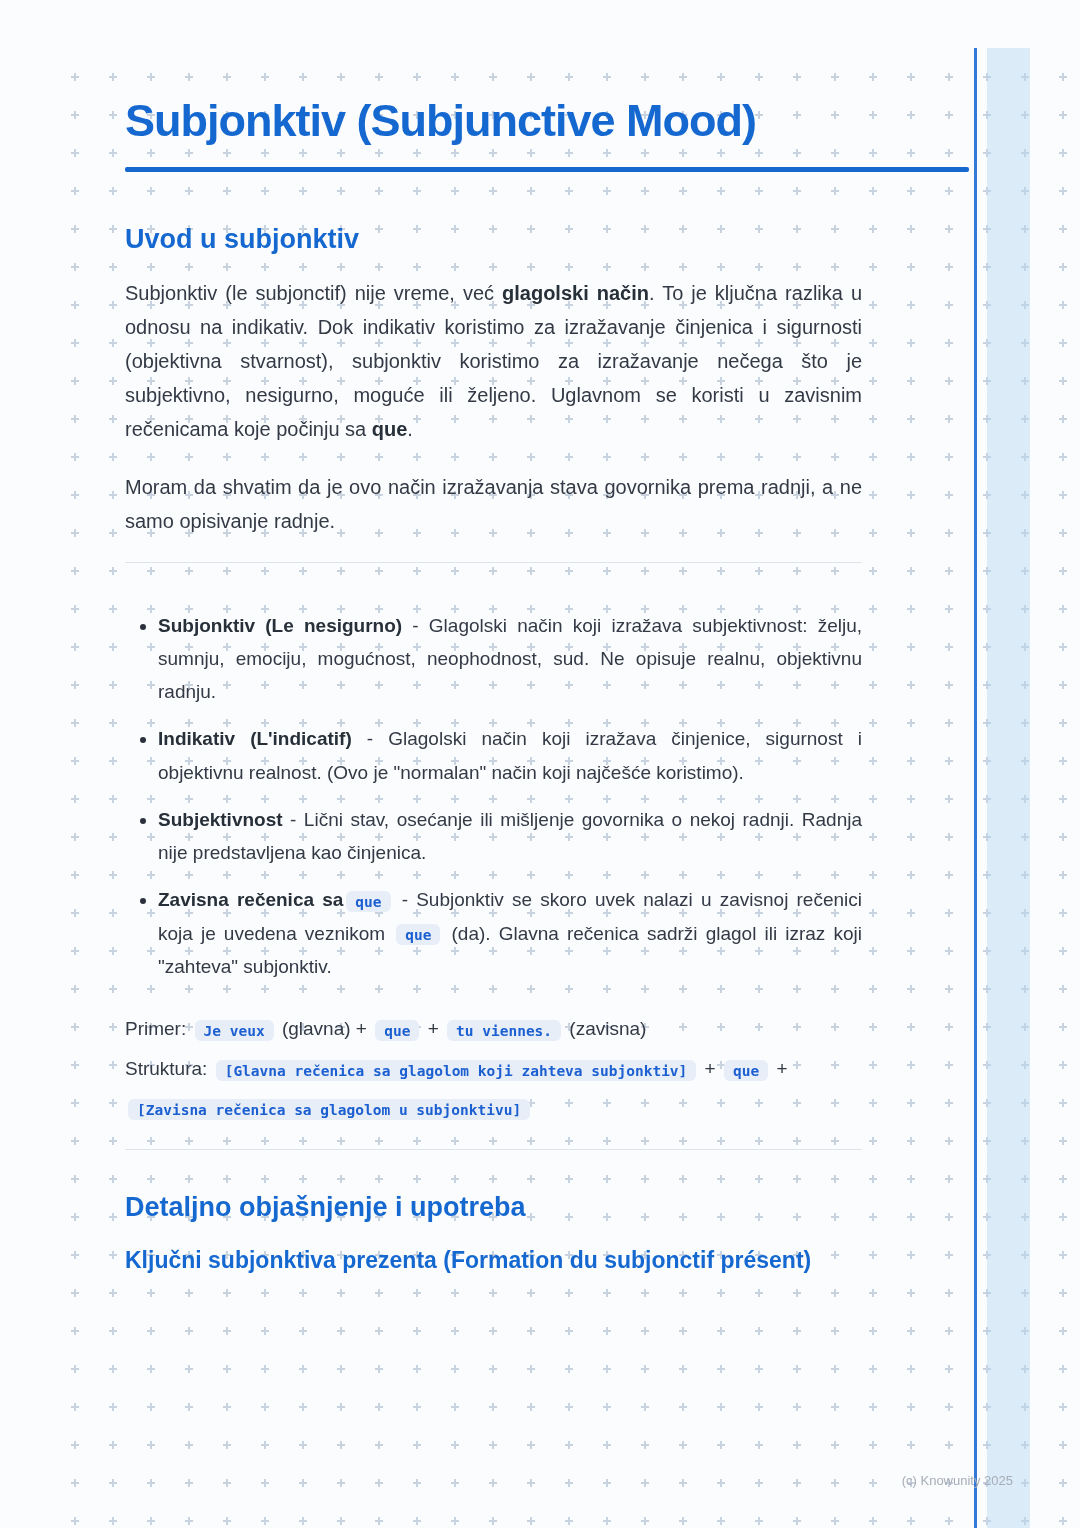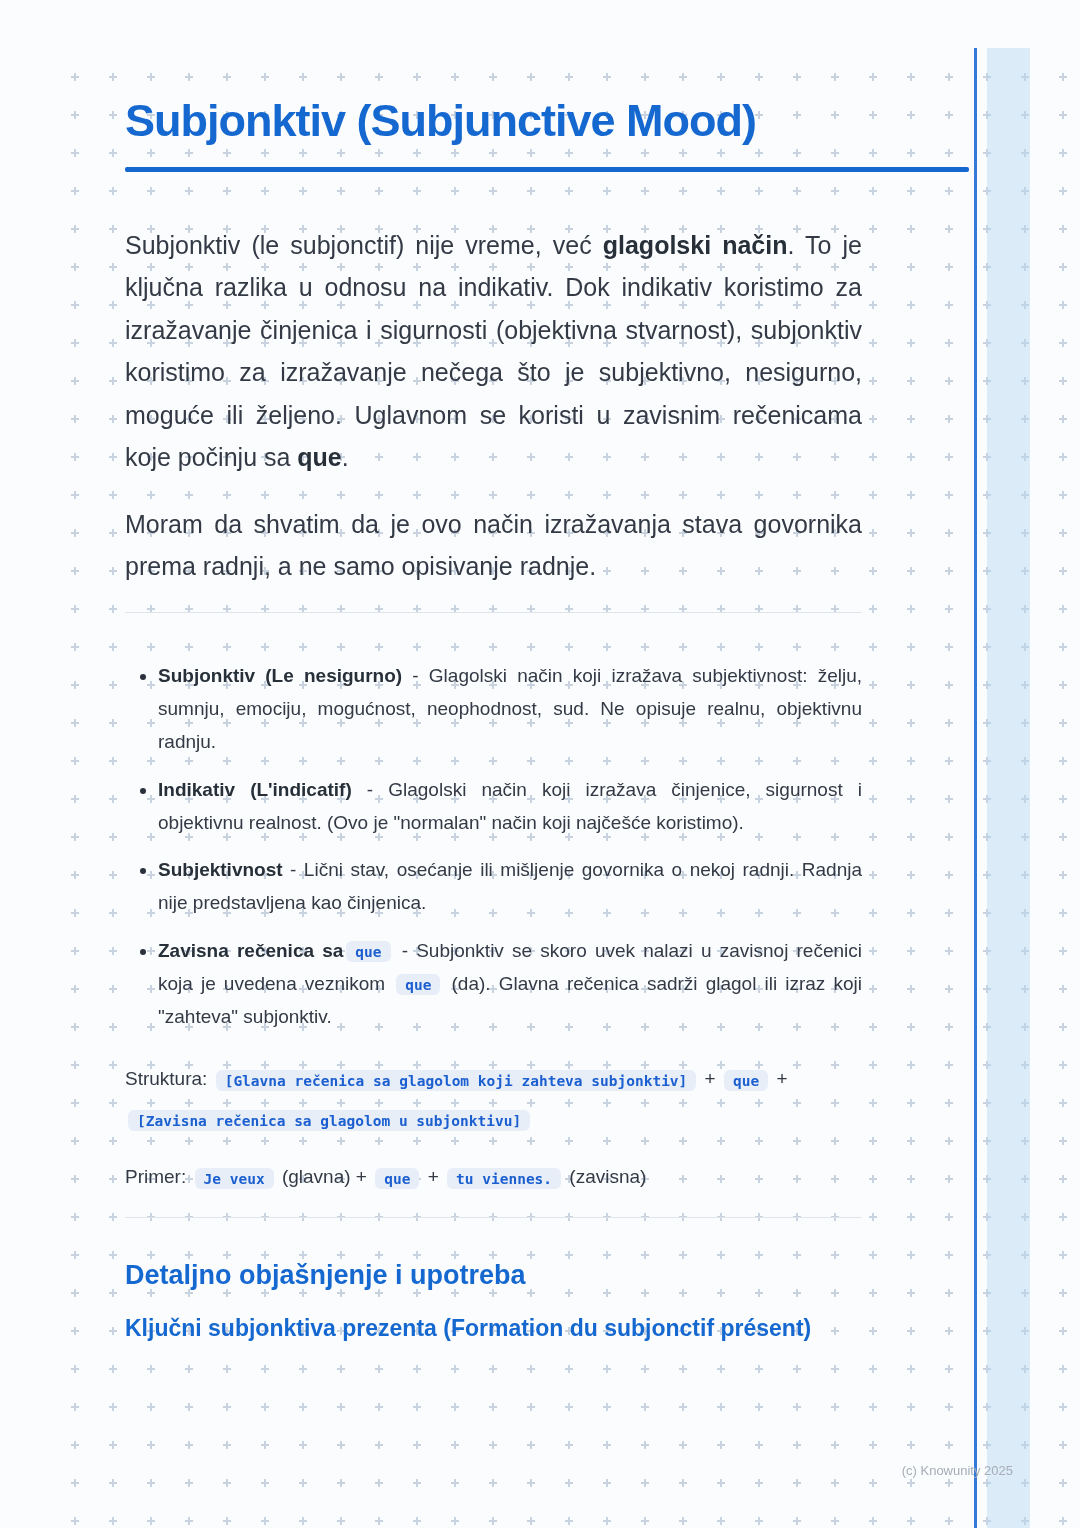--- a/index.html
+++ b/index.html
@@ -77,21 +77,21 @@
     width: 737px;
     font-size: 23px;
     line-height: 1.4;
     font-weight: 700;
     color: var(--accent, #1568cf);
   }
 
   p.body-p {
     width: 737px;
     margin: 3px 0 24px 0;
-    font-size: 25px;
+    font-size: 20px;
     line-height: 1.7;
     text-align: justify;
     color: var(--body-text, #333a45);
   }
 
   .divider {
     border: none;
     border-top: 1px solid var(--divider, #dfe3ea);
     width: 737px;
     margin: 22px 0 46px 0;
@@ -131,52 +131,53 @@
     margin: 0 0 18px 0;
     font-size: 19px;
     line-height: 2.1;
     color: var(--body-text, #333a45);
   }
   p.formula.primer { margin: 0 0 0 0; }
 
   .watermark {
     position: absolute;
     right: 67px;
-    bottom: 50px;
+    bottom: 40px;
     font-size: 13px;
     color: var(--muted, #a6adb6);
     z-index: 3;
   }
 </style>
 </head>
 <body>
 
 <div class="page">
   <div class="dot-layer"></div>
   <div class="side-band"></div>
   <div class="side-line"></div>
 
   <div class="content">
     <h1>Subjonktiv (Subjunctive Mood)</h1>
     <div class="title-rule"></div>
 
+    <h2>Uvod u subjonktiv</h2>
     <p class="body-p"><span>Subjonktiv (le subjonctif) nije vreme, već </span><span class="b">glagolski način</span><span>. To je ključna razlika u odnosu na indikativ. Dok indikativ koristimo za izražavanje činjenica i sigurnosti (objektivna stvarnost), subjonktiv koristimo za izražavanje nečega što je subjektivno, nesigurno, moguće ili željeno. Uglavnom se koristi u zavisnim rečenicama koje počinju sa </span><span class="b">que</span><span>.</span></p>
     <p class="body-p"><span>Moram da shvatim da je ovo način izražavanja stava govornika prema radnji, a ne samo opisivanje radnje.</span></p>
 
     <hr class="divider">
 
     <ul class="defs">
       <li><span class="b">Subjonktiv (Le nesigurno)</span><span> - Glagolski način koji izražava subjektivnost: želju, sumnju, emociju, mogućnost, neophodnost, sud. Ne opisuje realnu, objektivnu radnju.</span></li>
       <li><span class="b">Indikativ (L'indicatif)</span><span> - Glagolski način koji izražava činjenice, sigurnost i objektivnu realnost. (Ovo je "normalan" način koji najčešće koristimo).</span></li>
       <li><span class="b">Subjektivnost</span><span> - Lični stav, osećanje ili mišljenje govornika o nekoj radnji. Radnja nije predstavljena kao činjenica.</span></li>
       <li><span class="b">Zavisna rečenica sa</span><span class="chip">que</span><span> - Subjonktiv se skoro uvek nalazi u zavisnoj rečenici koja je uvedena veznikom </span><span class="chip">que</span><span> (da). Glavna rečenica sadrži glagol ili izraz koji "zahteva" subjonktiv.</span></li>
     </ul>
 
+    <p class="formula primer"><span>Primer: </span><span class="chip">Je veux</span><span> (glavna) + </span><span class="chip">que</span><span> + </span><span class="chip">tu viennes.</span><span> (zavisna)</span></p>
     <p class="formula"><span>Struktura: </span><span class="chip">[Glavna rečenica sa glagolom koji zahteva subjonktiv]</span><span> + </span><span class="chip">que</span><span> + </span><span class="chip">[Zavisna rečenica sa glagolom u subjonktivu]</span></p>
-    <p class="formula primer"><span>Primer: </span><span class="chip">Je veux</span><span> (glavna) + </span><span class="chip">que</span><span> + </span><span class="chip">tu viennes.</span><span> (zavisna)</span></p>
 
     <hr class="divider divider2">
 
     <h2 class="mb-lg">Detaljno objašnjenje i upotreba</h2>
     <h3>Ključni subjonktiva prezenta (Formation du subjonctif présent)</h3>
   </div>
 
   <div class="watermark">(c) Knowunity 2025</div>
 </div>
 

